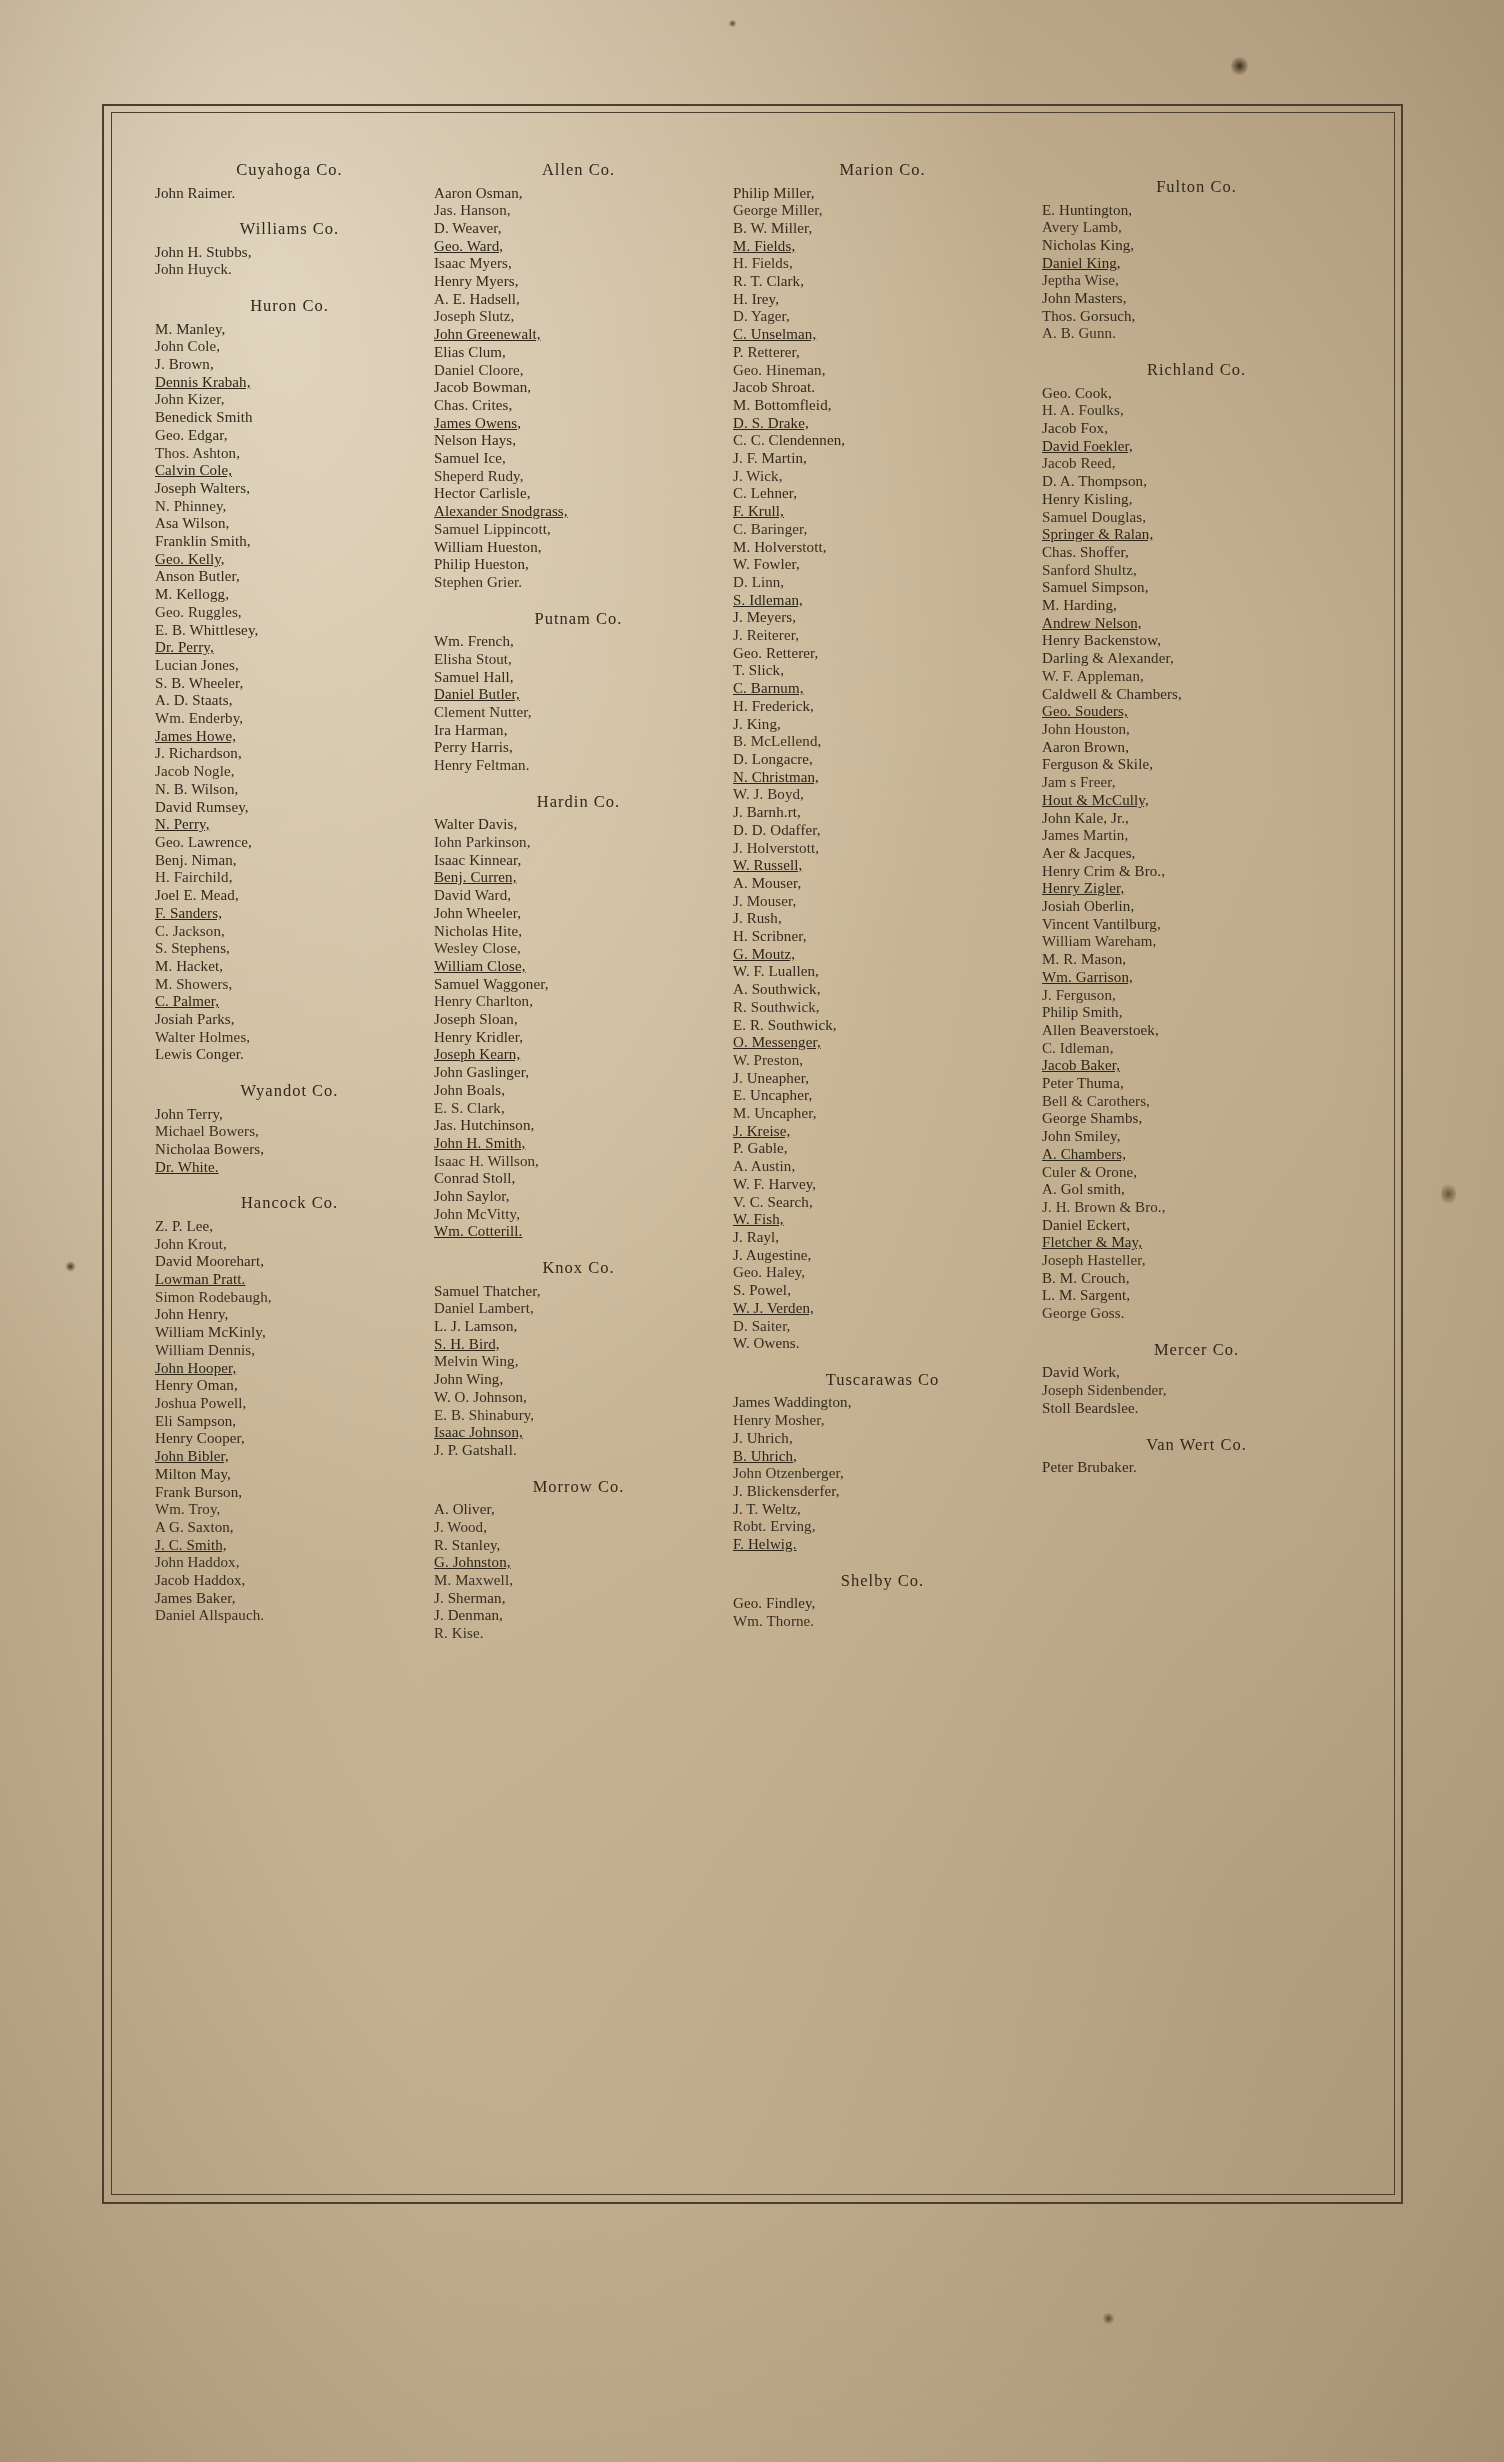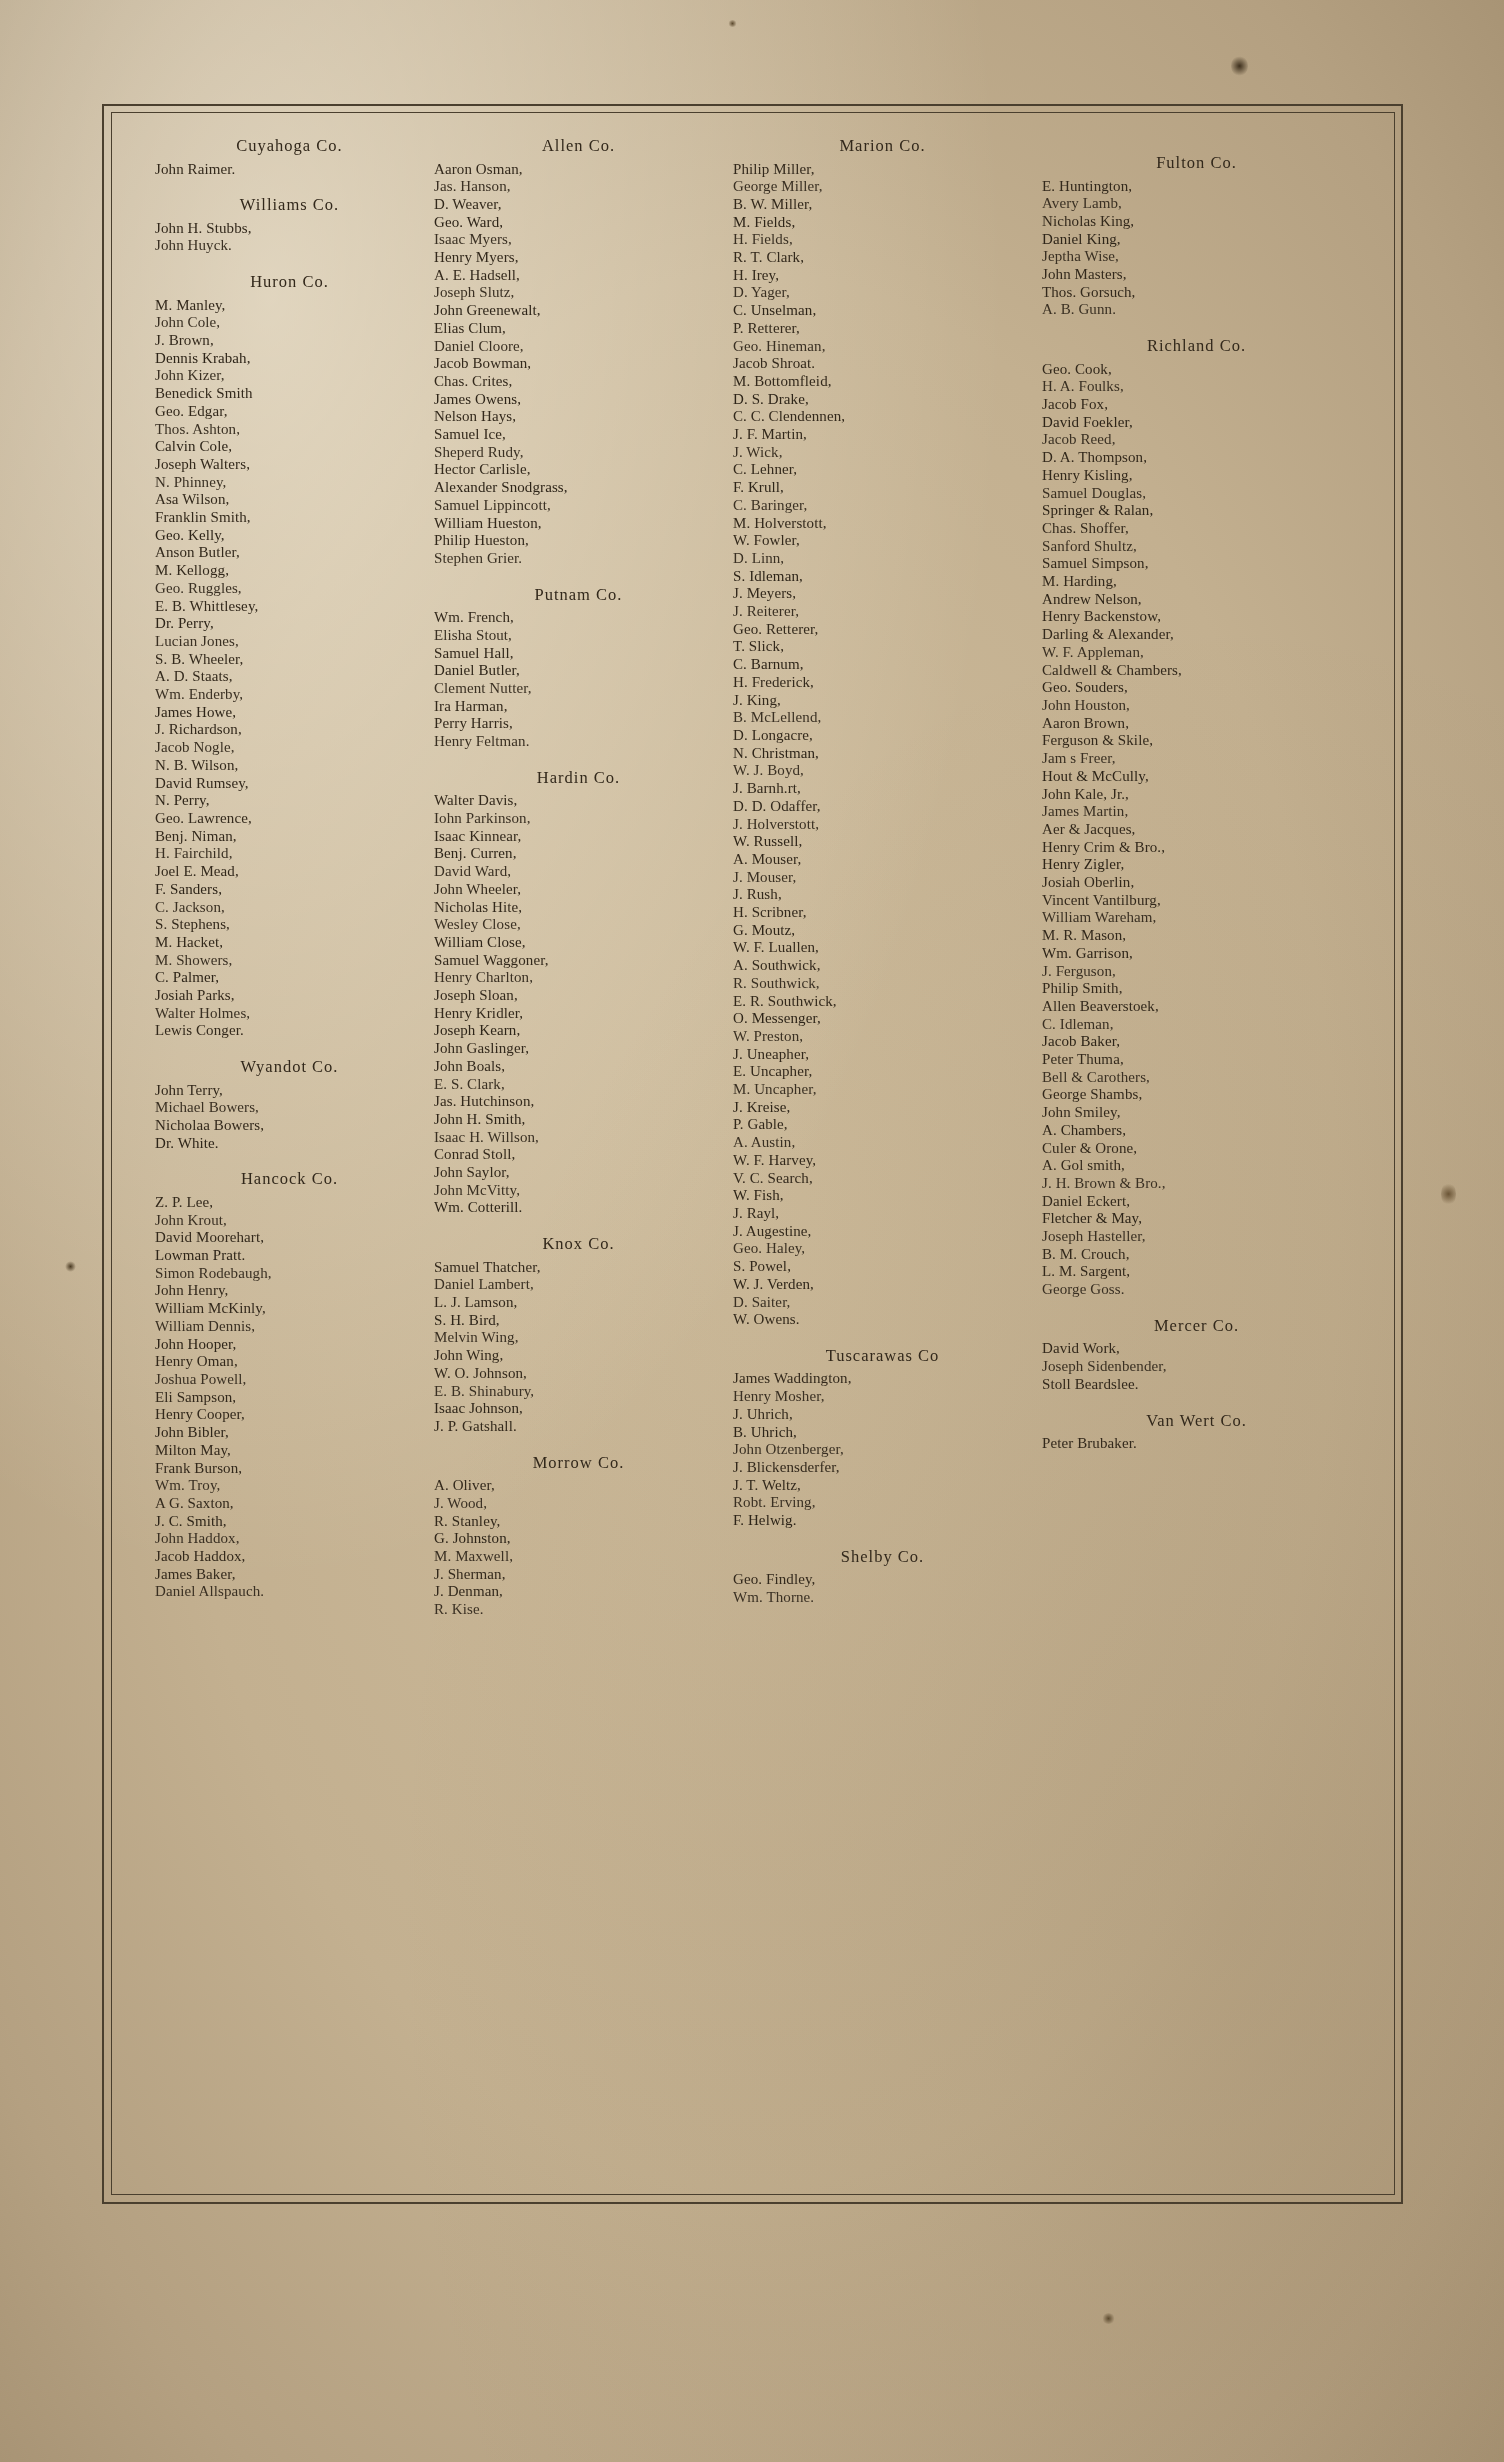--- a/index.html
+++ b/index.html
@@ -58,20 +58,21 @@
     width: 1207px;
     height: 2044px;
     display: flex;
     flex-direction: row;
     align-items: flex-start;
   }
 
   .column {
     box-sizing: border-box;
     padding: 0 5px;
+    margin-top: 24px;
   }
   .col-0 { width: 279px; }
   .col-1 { width: 299px; }
   .col-2 { width: 309px; }
   .col-3 { width: 319px; }
 
   .county-block { margin-bottom: 13px; }
 
   .county-head {
     text-align: center;
@@ -89,21 +90,21 @@
   .name {
     font-size: 15px;
     line-height: 17.7px;
     color: #33291c;
     white-space: nowrap;
     letter-spacing: 0.1px;
   }
 
   
   .name:nth-child(3n) { color: #3a3023; }
-  .name:nth-child(5n) { color: #2e2519; }
+  .name:nth-child(5n) { color: #2e2519; text-decoration: underline; }
 </style>
 </head>
 <body>
 
 <div id="page">
   <div class="stain" style="left:1231px;top:55px;width:17px;height:22px;background:radial-gradient(circle,#3d2f1c 0%,rgba(61,47,28,0) 70%);"></div>
   <div class="stain" style="left:1441px;top:1182px;width:15px;height:24px;background:radial-gradient(circle,#6b5536 0%,rgba(107,85,54,0) 72%);"></div>
   <div class="stain" style="left:65px;top:1261px;width:11px;height:11px;background:radial-gradient(circle,#4a3a22 0%,rgba(74,58,34,0) 70%);"></div>
   <div class="stain" style="left:728px;top:20px;width:9px;height:7px;background:radial-gradient(circle,#5c4a2e 0%,rgba(92,74,46,0) 72%);"></div>
   <div class="stain" style="left:1102px;top:2313px;width:13px;height:11px;background:radial-gradient(circle,#5c4a2e 0%,rgba(92,74,46,0) 72%);"></div>

